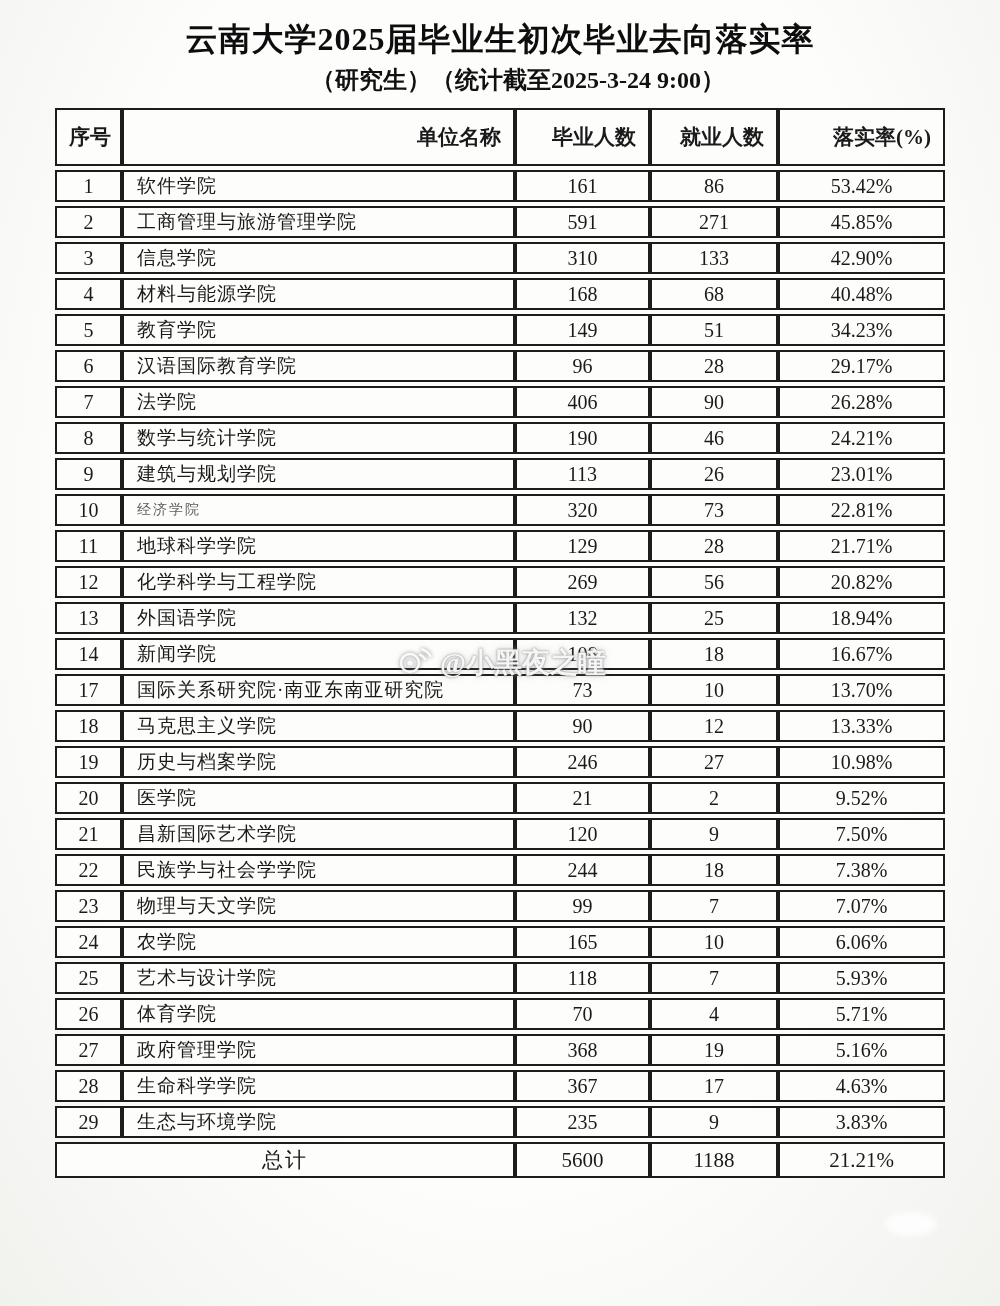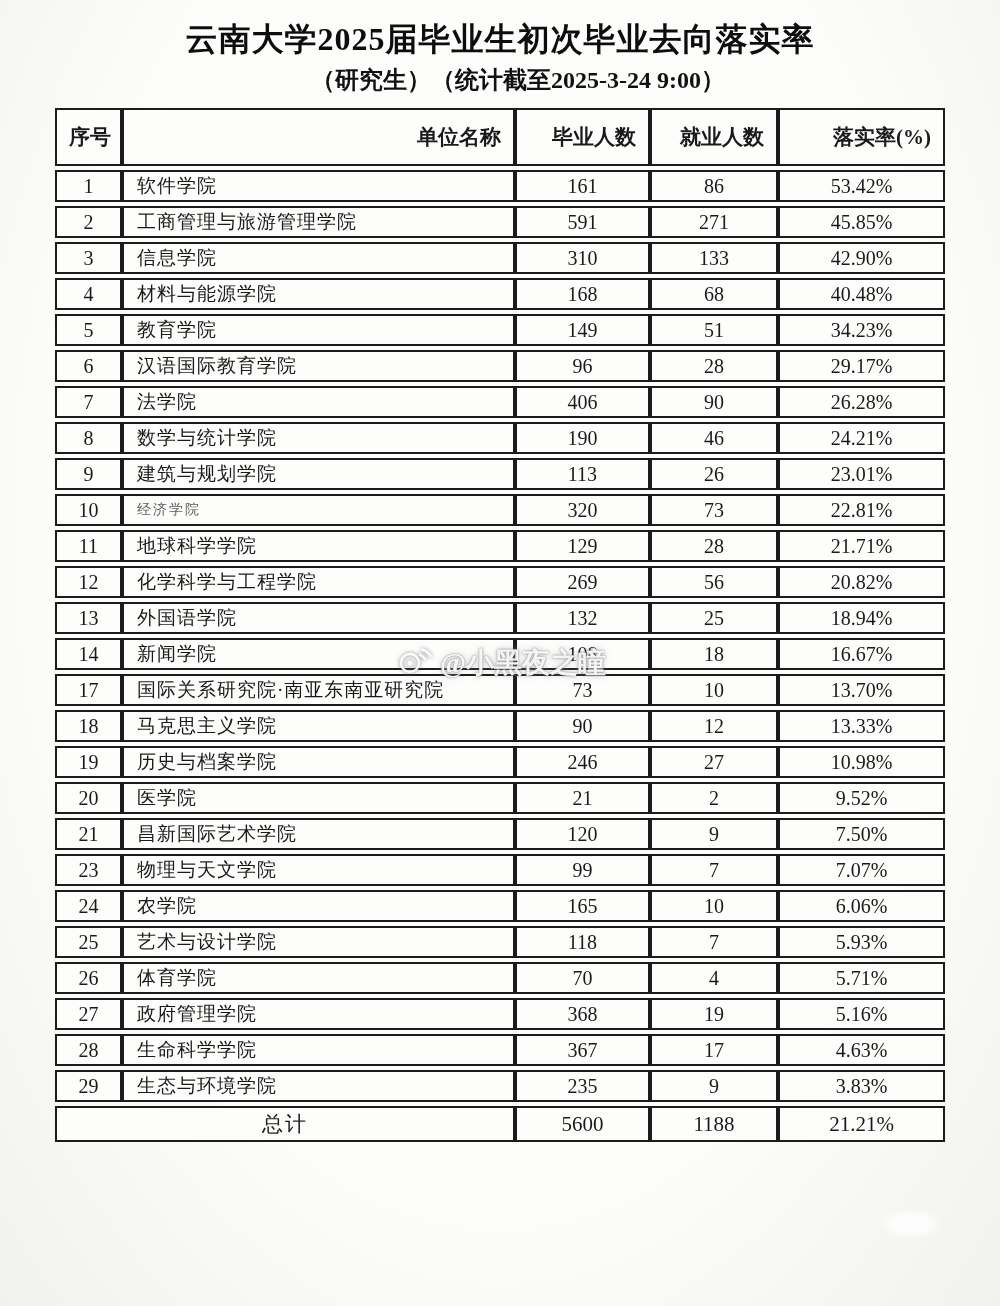--- a/index.html
+++ b/index.html
@@ -266,20 +266,27 @@
           <td>9.52%</td>
         </tr>
         <tr>
           <td>21</td>
           <td class="cell-name">昌新国际艺术学院</td>
           <td>120</td>
           <td>9</td>
           <td>7.50%</td>
         </tr>
         <tr>
+          <td>22</td>
+          <td class="cell-name">民族学与社会学学院</td>
+          <td>244</td>
+          <td>18</td>
+          <td>7.38%</td>
+        </tr>
+        <tr>
           <td>23</td>
           <td class="cell-name">物理与天文学院</td>
           <td>99</td>
           <td>7</td>
           <td>7.07%</td>
         </tr>
         <tr>
           <td>24</td>
           <td class="cell-name">农学院</td>
           <td>165</td>

